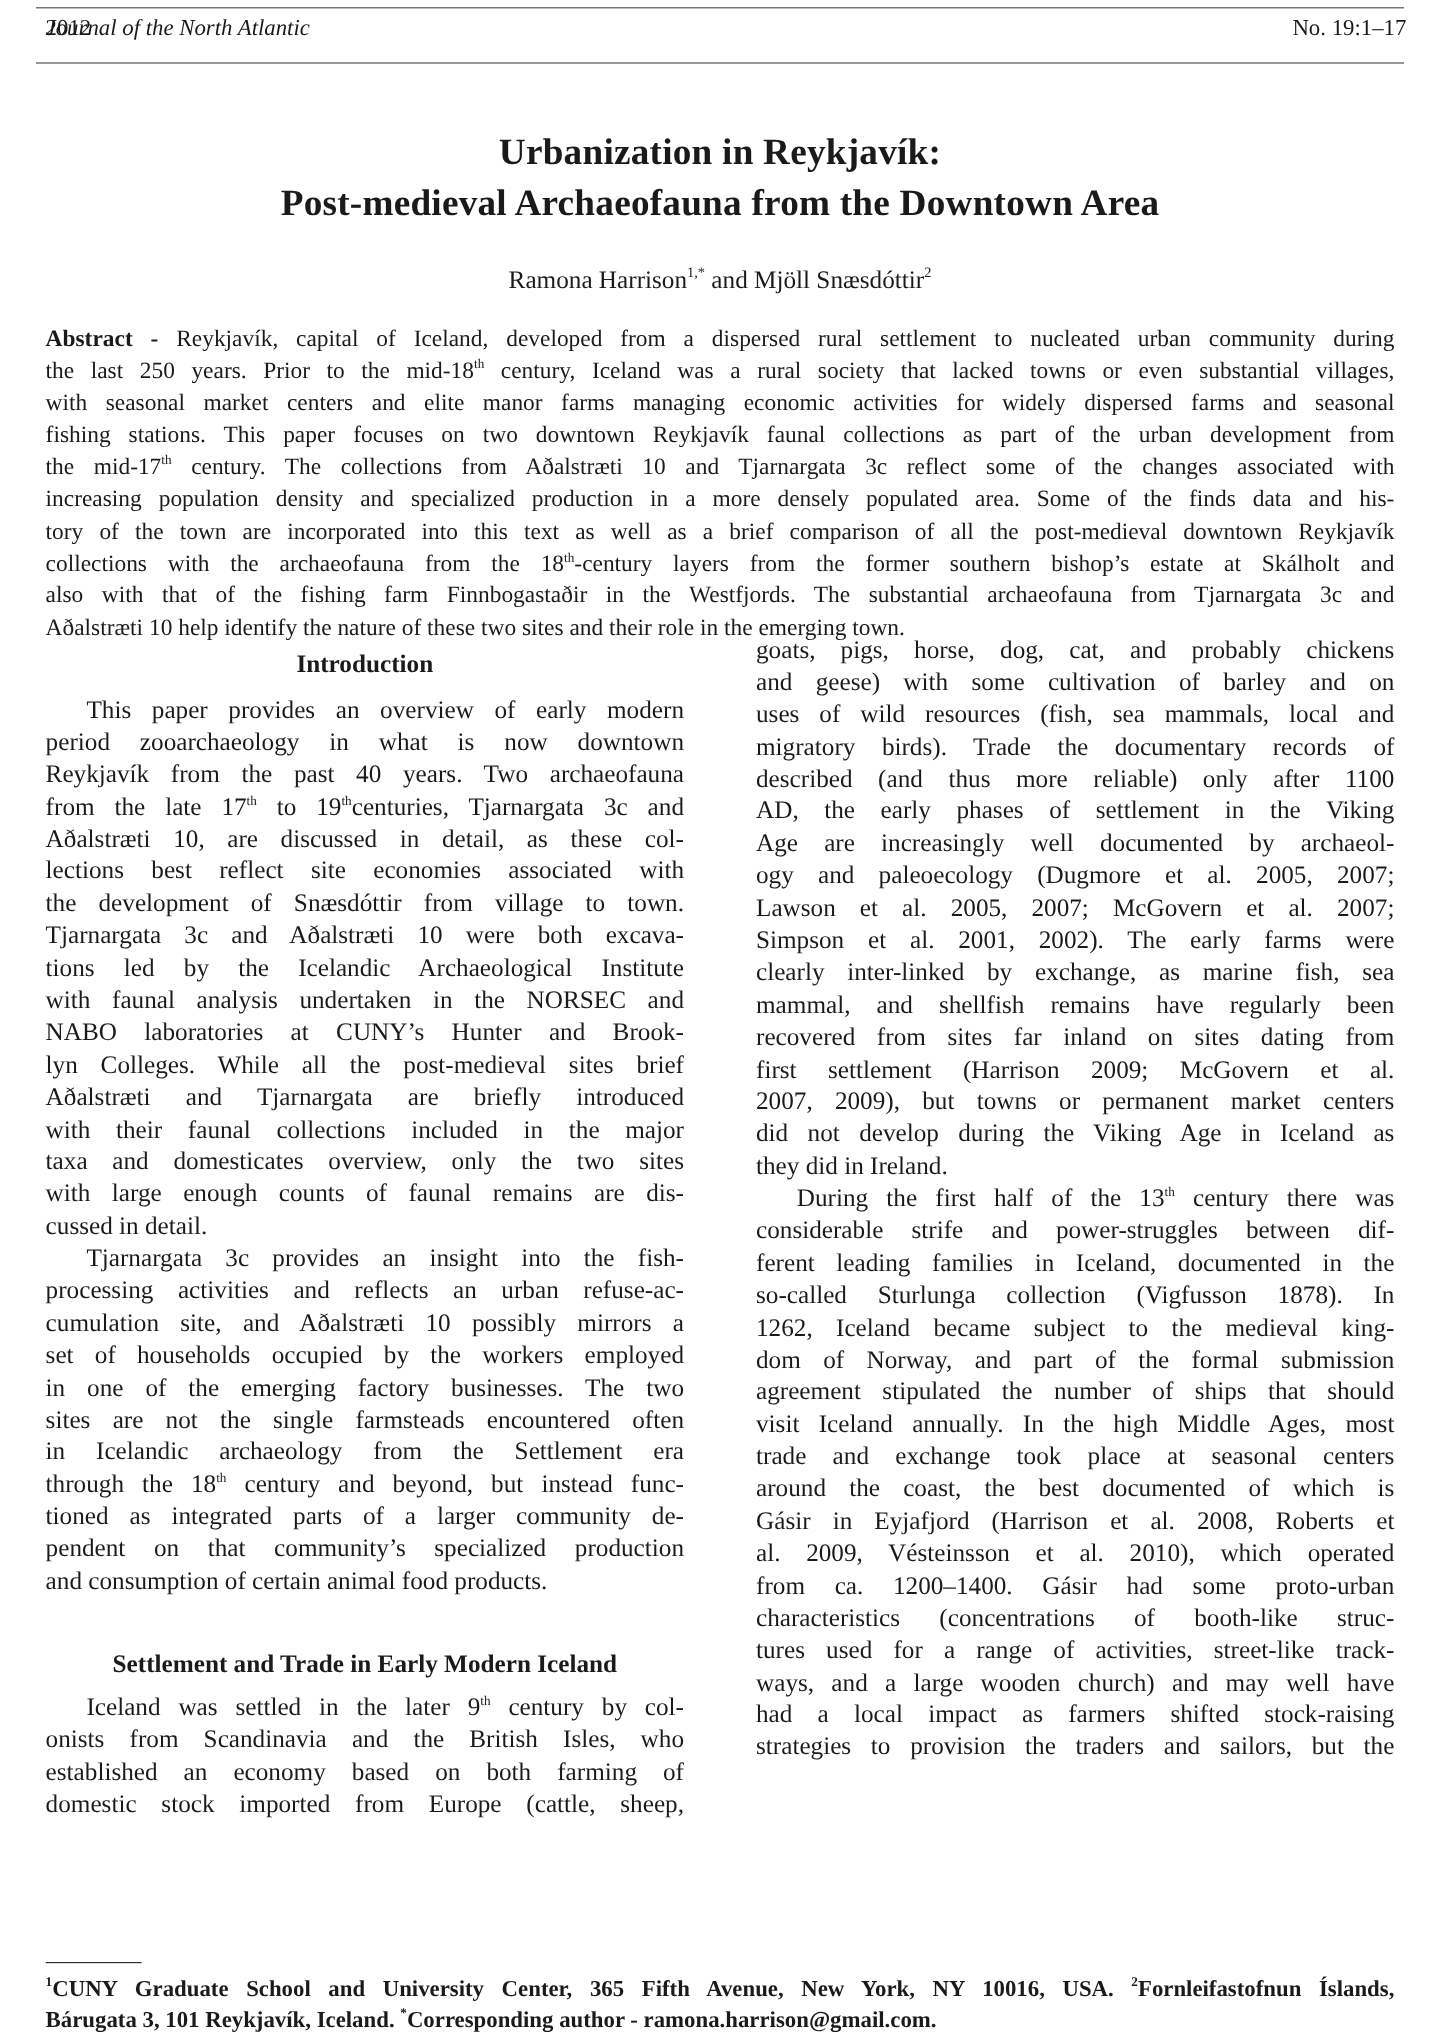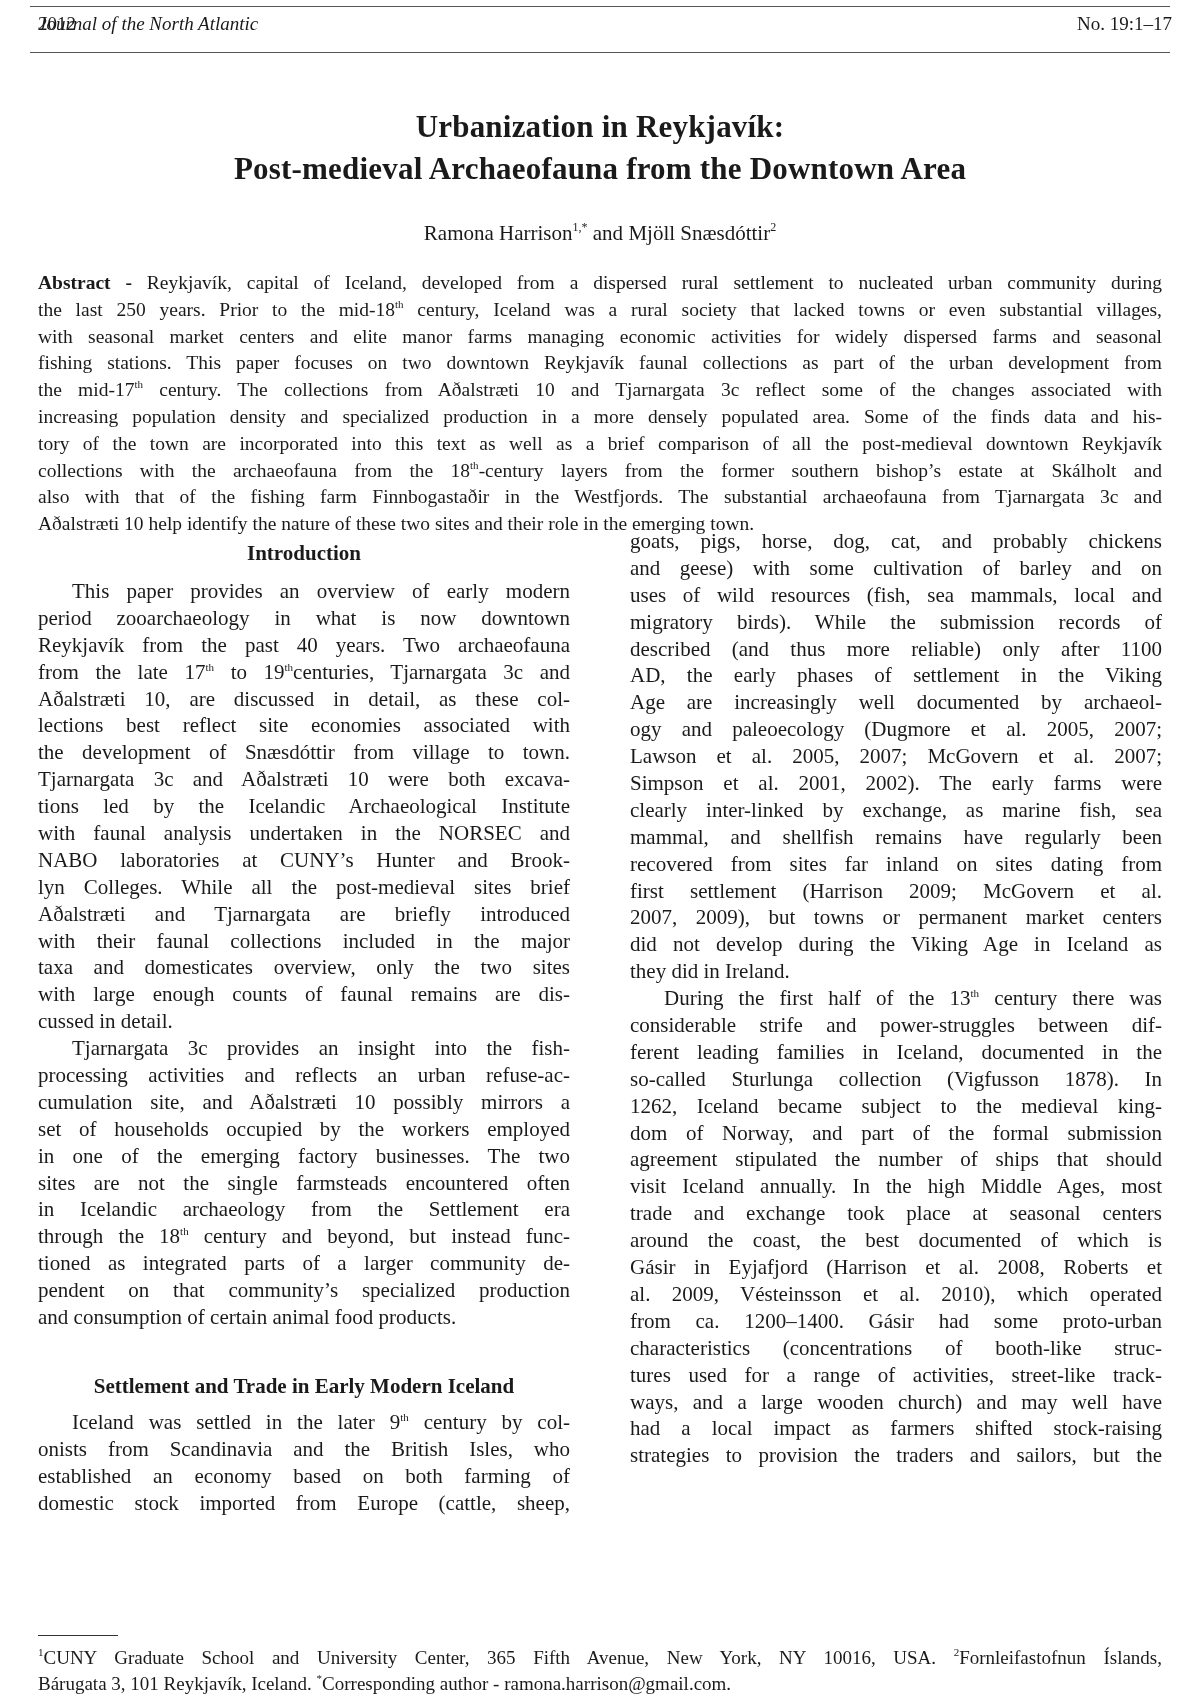--- a/index.html
+++ b/index.html
@@ -29,21 +29,21 @@
   .col { position: absolute; width: 532px; font-size: 21px; }
   .col .line { height: 26.9px; line-height: 26.9px; }
   .col .indent { padding-left: 34px; }
   .col-left { top: 540px; left: 38px; }
   .col-right { top: 528px; left: 630px; }
   .section-heading { font-weight: bold; text-align: center; font-size: 21px; height: 38px; line-height: 26px; }
   .section-heading.second { margin-top: 42px; height: 36px; }
 
   .footnote-rule { position: absolute; top: 1635px; left: 38px; width: 80px; border-top: 1px solid #333; }
   .footnotes { position: absolute; top: 1645px; left: 38px; width: 1124px; font-size: 19px; line-height: 26px; }
-  .footnotes .line { display: block; white-space: nowrap; }
+  .footnotes .line { display: block; white-space: nowrap; font-weight: bold; }
   .footnotes .line.just { text-align: justify; text-align-last: justify; }
   .footnotes sup { font-size: 11px; vertical-align: 8px; line-height: 0; }
 </style>
 </head>
 <body>
 
 <div class="rule top"></div>
 <div class="running-header">
   <span class="left">2012</span>
   <span class="center">Journal of the North Atlantic</span>
@@ -117,21 +117,21 @@
       <span class="line">established an economy based on both farming of</span>
       <span class="line">domestic stock imported from Europe (cattle, sheep,</span>
     </div>
 </div>
 
 <div class="col col-right">
   <div id="right-p1">
       <span class="line">goats, pigs, horse, dog, cat, and probably chickens</span>
       <span class="line">and geese) with some cultivation of barley and on</span>
       <span class="line">uses of wild resources (fish, sea mammals, local and</span>
-      <span class="line">migratory birds). While the submission records of</span>
+      <span class="line">migratory birds). Trade the documentary records of</span>
       <span class="line">described (and thus more reliable) only after 1100</span>
       <span class="line">AD, the early phases of settlement in the Viking</span>
       <span class="line">Age are increasingly well documented by archaeol-</span>
       <span class="line">ogy and paleoecology (Dugmore et al. 2005, 2007;</span>
       <span class="line">Lawson et al. 2005, 2007; McGovern et al. 2007;</span>
       <span class="line">Simpson et al. 2001, 2002). The early farms were</span>
       <span class="line">clearly inter-linked by exchange, as marine fish, sea</span>
       <span class="line">mammal, and shellfish remains have regularly been</span>
       <span class="line">recovered from sites far inland on sites dating from</span>
       <span class="line">first settlement (Harrison 2009; McGovern et al.</span>

